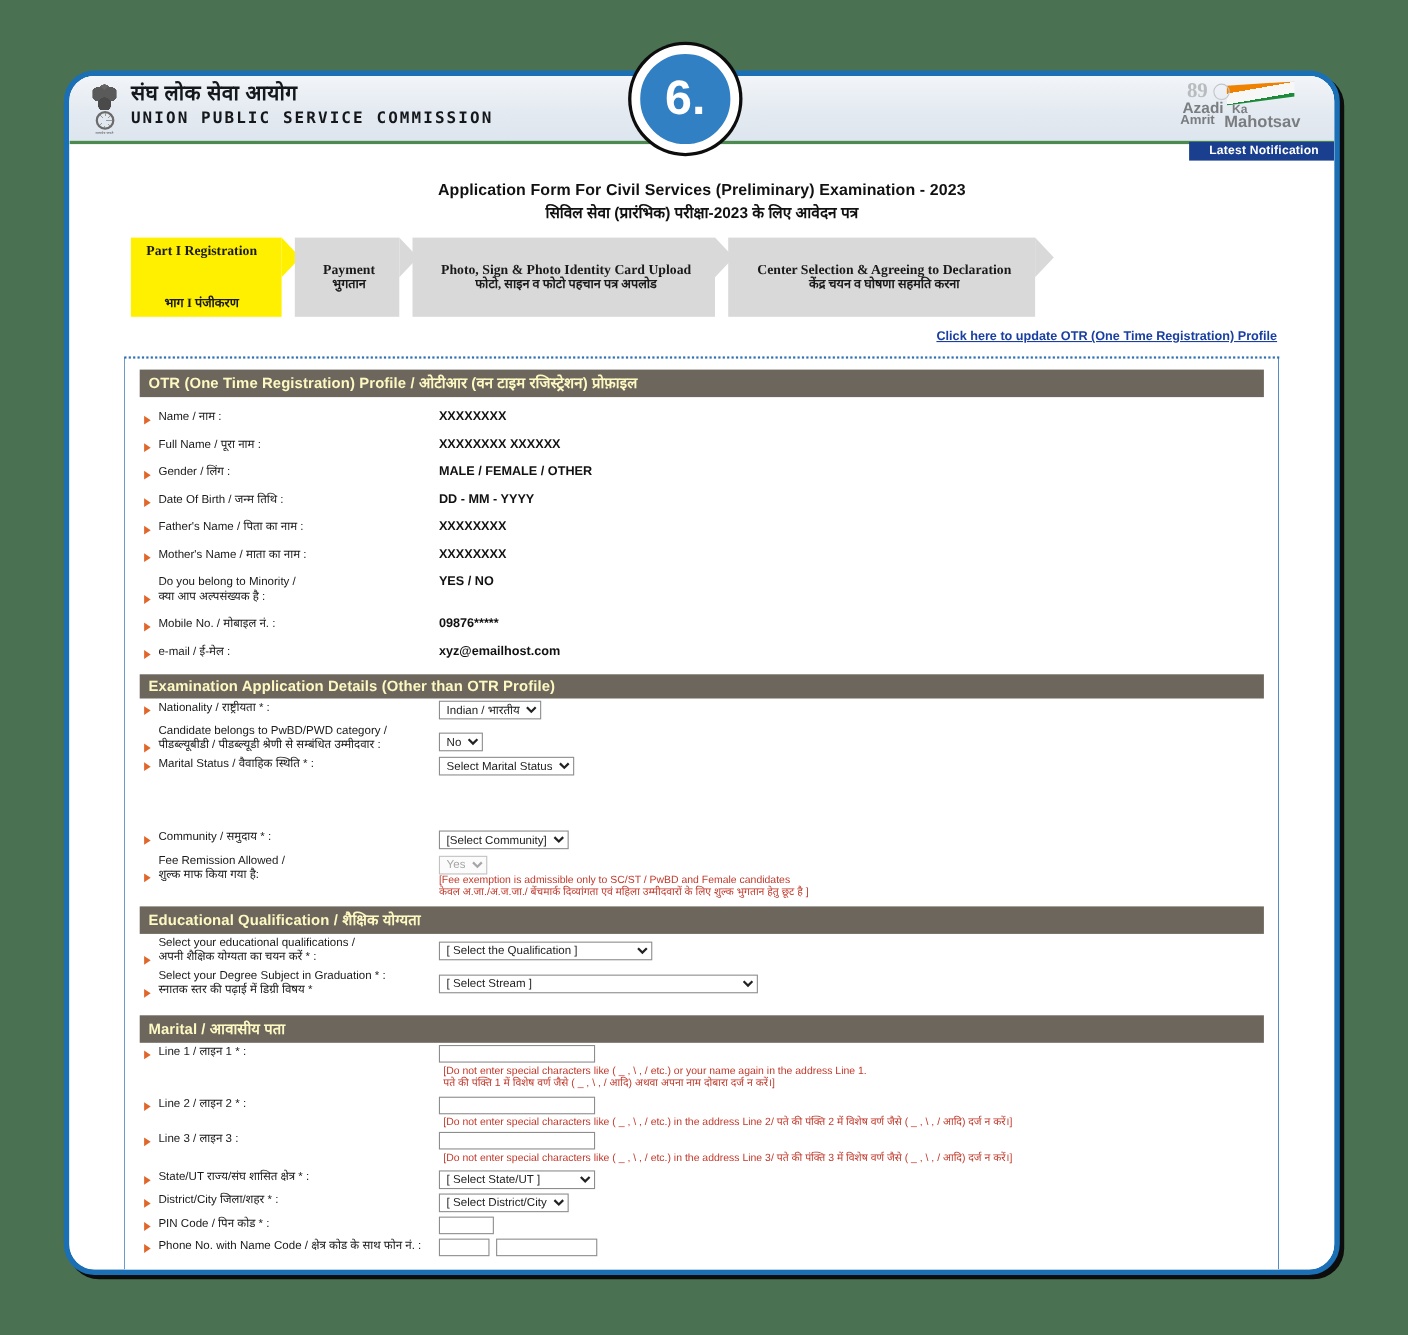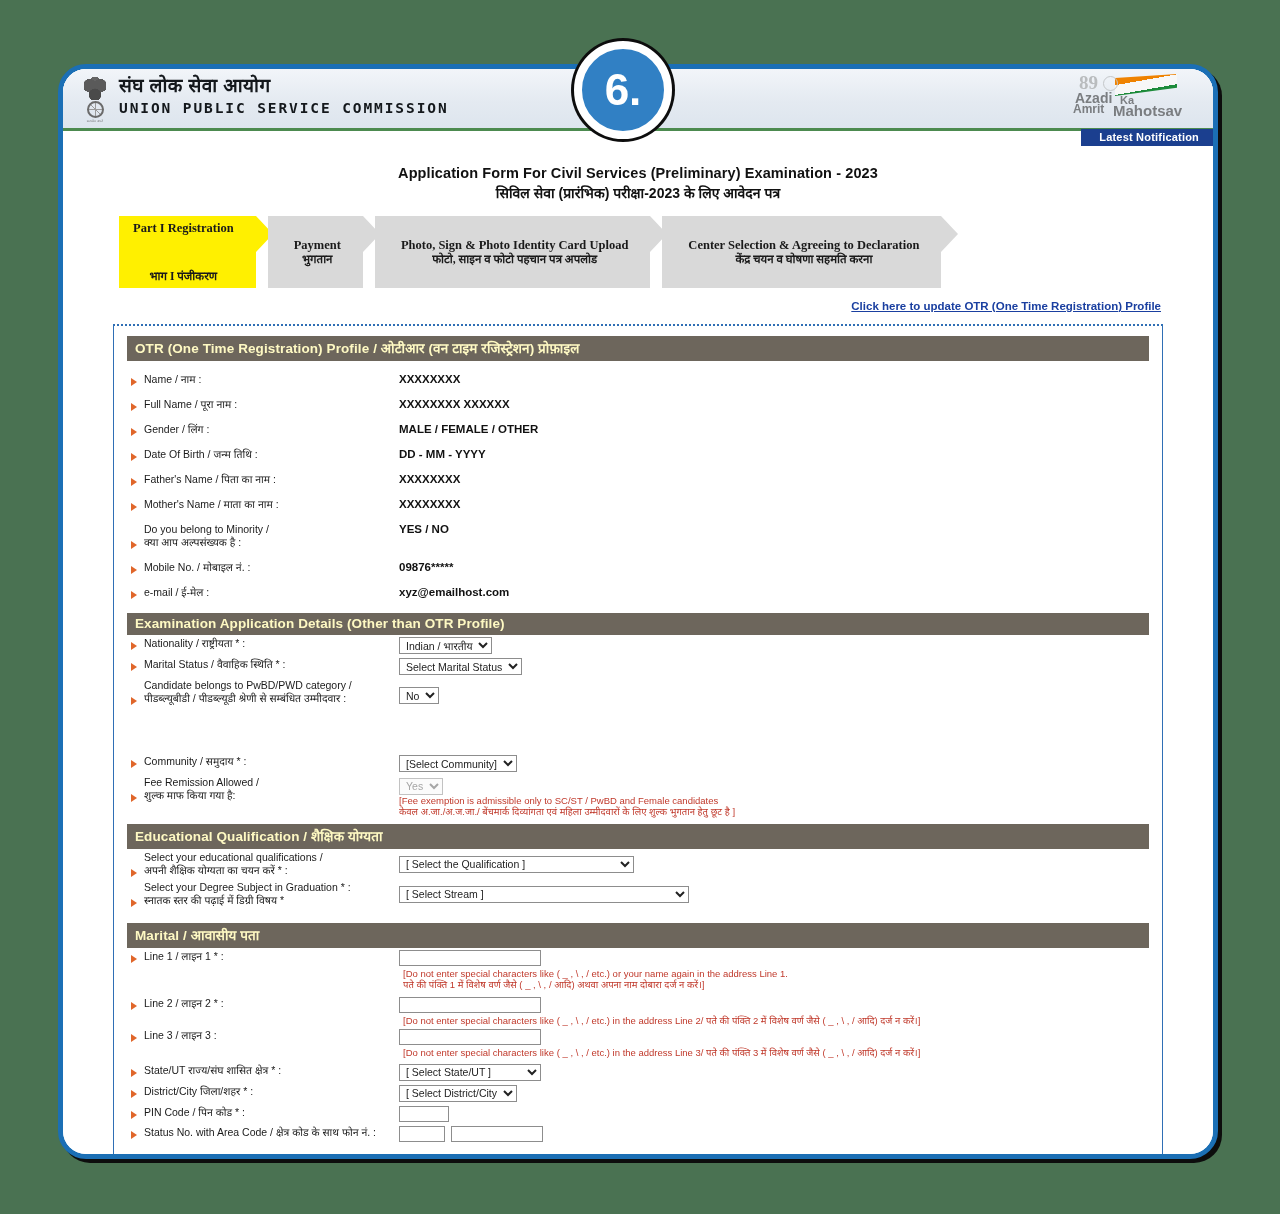--- a/index.html
+++ b/index.html
@@ -289,21 +289,21 @@
     color: #a6a6a6; border-color:#c2c2c2; background:#fbfbfb;
   }
   input[type=text] { height: 16px; }
 
   .w-pin { width: 50px; }
   .w-area { width: 46px; }
   .w-phone { width: 92px; }
   .w-addr { width: 142px; }
   .w-state { width: 142px; }
   .w-dist { width: 118px; }
-  .w-qual { width: 235px; }
+  .w-qual { width: 194px; }
   .w-stream { width: 290px; }
   .w-comm { width: 118px; }
 
   .spacer-gap { height: 46px; }
   .sec-gap { height: 14px; }
 </style>
 </head>
 <body>
 
 <div id="frame-shadow"></div>
@@ -456,37 +456,37 @@
           <span>Nationality / राष्ट्रीयता * :</span>
             </div>
         <select>
           <option>Indian / भारतीय</option>
         </select>
       </div>
 
       <div class="row">
         <div class="lbl">
               <span class="bullet"></span>
-          <span>Marital Status / वैवाहिक स्थिति * :</span>
-            </div>
-        <select>
-          <option>Select Marital Status</option>
-        </select>
-      </div>
-
-      <div class="row">
-        <div class="lbl">
-              <span class="bullet"></span>
           <span>
             <span>Candidate belongs to PwBD/PWD category /</span><br>
             <span>पीडब्ल्यूबीडी / पीडब्ल्यूडी श्रेणी से सम्बंधित उम्मीदवार :</span>
           </span>
             </div>
         <select style="margin-top:8px">
           <option>No</option>
+        </select>
+      </div>
+
+      <div class="row">
+        <div class="lbl">
+              <span class="bullet"></span>
+          <span>Marital Status / वैवाहिक स्थिति * :</span>
+            </div>
+        <select>
+          <option>Select Marital Status</option>
         </select>
       </div>
 
       <div class="spacer-gap"></div>
 
       <div class="row">
         <div class="lbl">
               <span class="bullet"></span>
           <span>Community / समुदाय * :</span>
             </div>
@@ -598,21 +598,21 @@
         <div class="lbl">
               <span class="bullet"></span>
           <span>PIN Code / पिन कोड * :</span>
             </div>
         <input type="text" class="w-pin" value="" style="">
       </div>
 
       <div class="row">
         <div class="lbl">
               <span class="bullet"></span>
-          <span>Status No. with Area Code / क्षेत्र कोड के साथ फोन नं. :</span>
+          <span>Phone No. with Name Code / क्षेत्र कोड के साथ फोन नं. :</span>
             </div>
         <input type="text" class="w-area" value="" style="">
         <input type="text" class="w-phone" style="margin-left: 6px;" value="">
       </div>
 
       <div style="height:6px"></div>
     </div>
   </div>
 
 </div>

